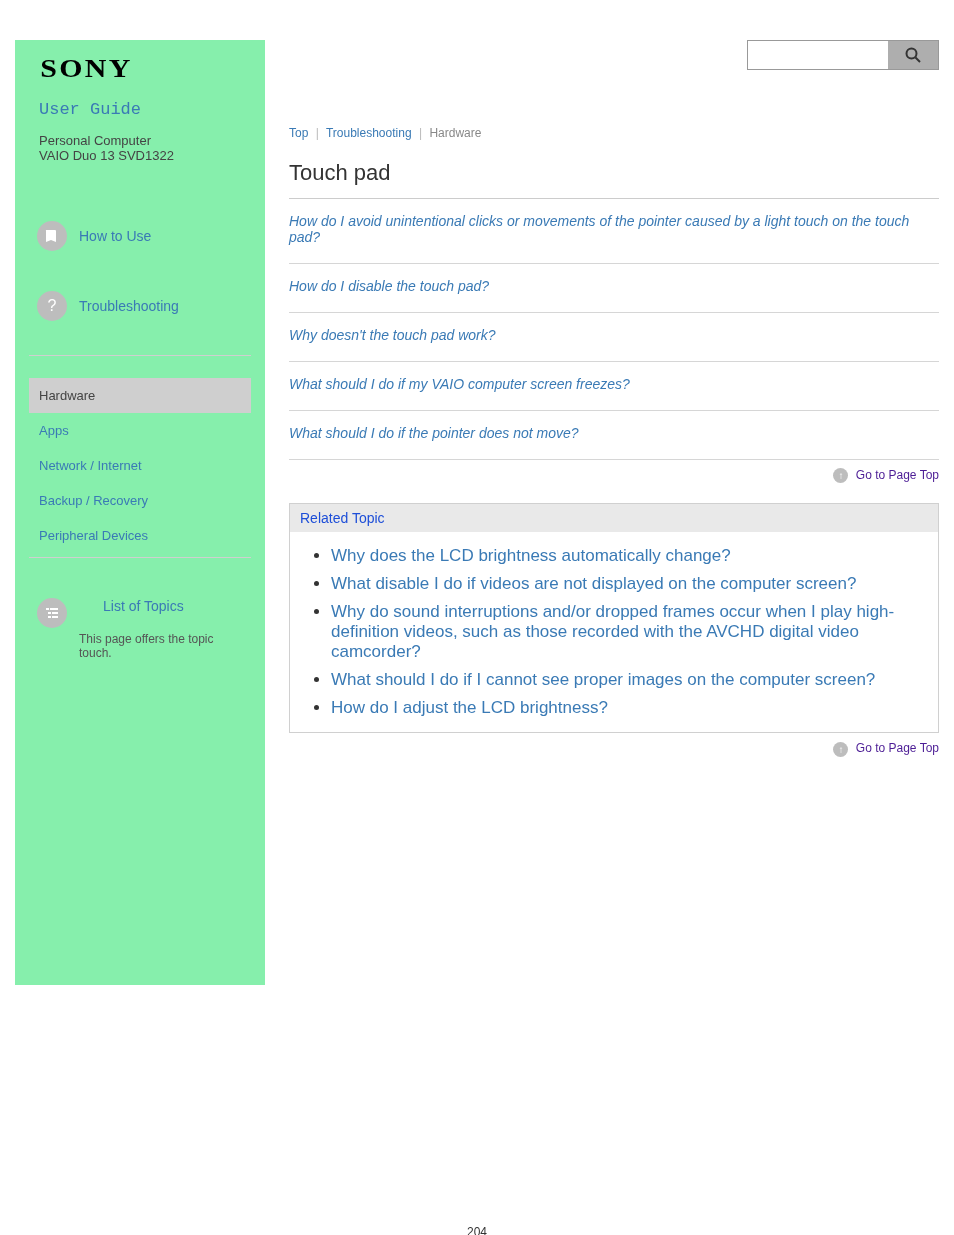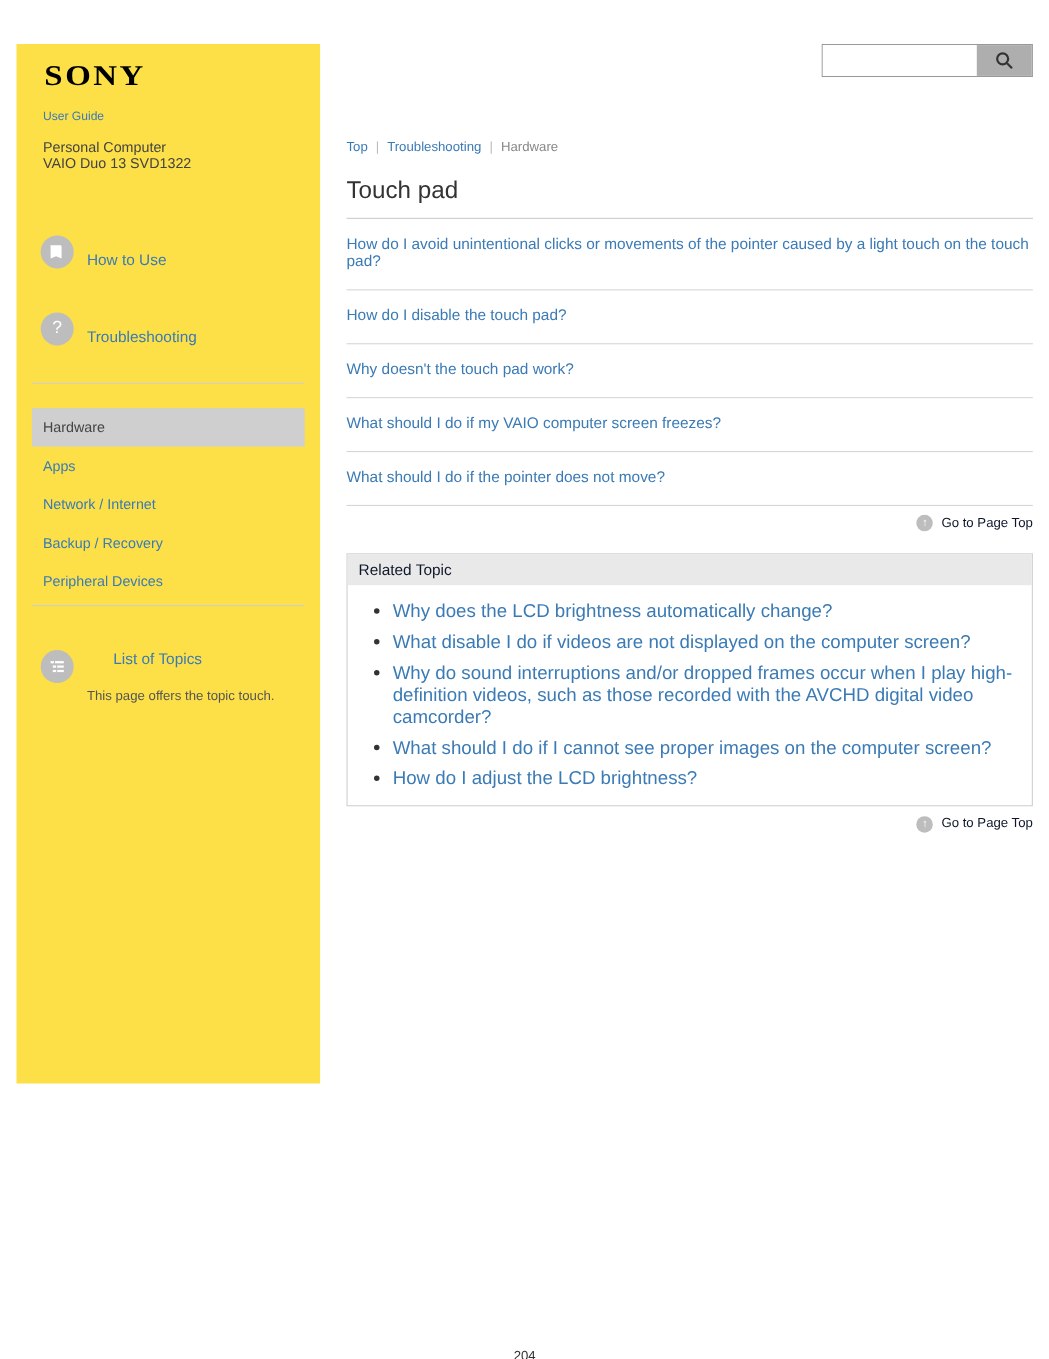--- a/index.html
+++ b/index.html
@@ -9,41 +9,41 @@
     color: #333;
     background: #fff;
     width: 954px;
   }
   a { color: #3a7ab5; text-decoration: none; }
 
   .container { display: flex; padding: 40px 15px 20px 15px; }
 
   
   .sidebar {
-    width: 276px;
-    background: #fde047;
+    width: 250px;
+    background: #86efac;
     padding: 0;
     min-height: 945px;
   }
   .logo {
     font-family: "Times New Roman", serif;
     font-weight: bold;
     font-size: 26px;
     letter-spacing: 2px;
     padding: 14px 22px 8px 22px;
     color: #000;
     transform: scaleX(1.15);
     transform-origin: left;
   }
-  .guide { padding: 8px 24px 2px 24px; font-size: 11px; color: #3a7ab5; }
+  .guide { padding: 8px 24px 2px 24px; font-size: 17px; color: #3a7ab5; font-family: Liberation Mono, monospace; }
   .model-line1 { padding: 12px 24px 0 24px; font-size: 13px; color: #444; }
   .model-line2 { padding: 0 24px 8px 24px; font-size: 13px; color: #444; }
 
   .nav-section { padding: 30px 14px 10px 14px; }
-  .nav-item { display: flex; align-items: flex-end; padding: 20px 8px; cursor: pointer; }
+  .nav-item { display: flex; align-items: center; padding: 20px 8px; cursor: pointer; }
   .nav-icon {
     width: 30px; height: 30px; border-radius: 50%;
     background: #bdbdbd; color: #fff;
     display: flex; align-items: center; justify-content: center;
     margin-right: 12px; font-size: 16px;
   }
   .nav-label { color: #3a7ab5; font-size: 14px; }
   .divider { border-top: 1px solid #cfcfcf; margin: 4px 14px; }
 
   .sub-section { padding: 18px 14px 0 14px; }
@@ -65,32 +65,32 @@
     color: #444;
   }
 
   .breadcrumb { font-size: 12px; color: #888; padding: 26px 0 8px 0; }
   .breadcrumb a { color: #3a7ab5; }
   .sep { color: #bbb; padding: 0 4px; }
 
   h1.page-title { font-size: 22px; font-weight: normal; color: #333; padding: 12px 0 12px 0; border-bottom: 1px solid #ccc; }
 
   .item-block { border-bottom: 1px solid #d6d6d6; padding: 14px 0; }
-  .item-title { color: #3a7ab5; font-size: 14px; padding-bottom: 4px; }
+  .item-title { color: #3a7ab5; font-size: 14px; padding-bottom: 4px; font-style: italic; }
 
   .goto { padding: 8px 0 20px 0; text-align: right; font-size: 12px; }
-  .goto a { color: #0f172a; }
+  .goto a { color: #4c1d95; }
   .up-icon {
     display: inline-flex; width: 15px; height: 15px; border-radius: 50%;
     background: #bdbdbd; color: #fff; align-items: center; justify-content: center;
     font-size: 10px; margin-right: 4px; vertical-align: middle;
   }
 
   .related { border: 1px solid #d0d0d0; }
-  .related-head { background: #e9e9e9; padding: 6px 10px; font-size: 14px; color: #0f172a; }
+  .related-head { background: #e9e9e9; padding: 6px 10px; font-size: 14px; color: #1d4ed8; }
   .related-list { padding: 10px 10px 10px 30px; }
   .related-list li { color: #333; padding: 4px 0; font-size: 17px; list-style: disc; margin-left: 11px; }
   .related-list li a { color: #3a7ab5; }
 
   .pagenum { text-align: center; padding: 220px 0 20px 0; font-size: 12px; color: #333; }
 </style>
 </head>
 <body>
 
 <div class="container">

